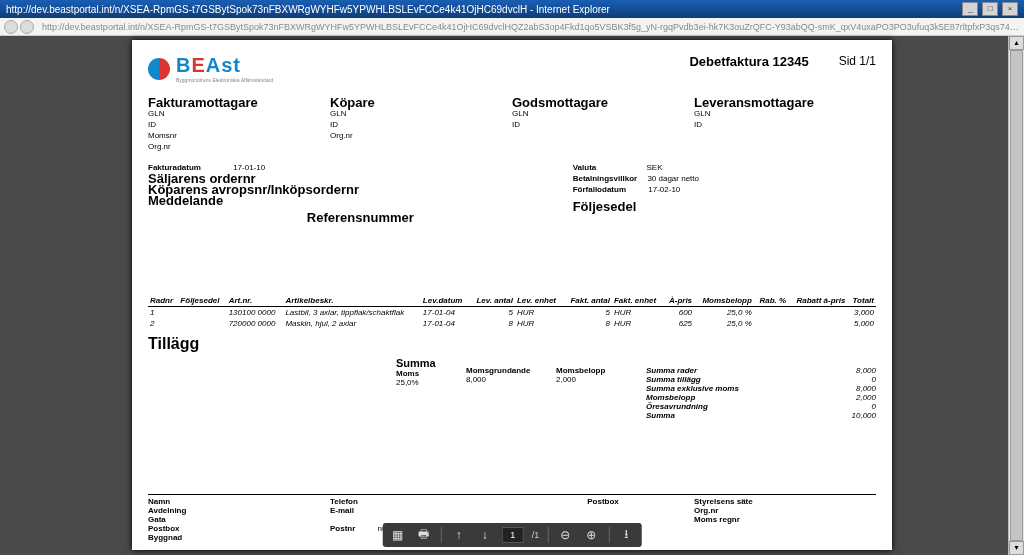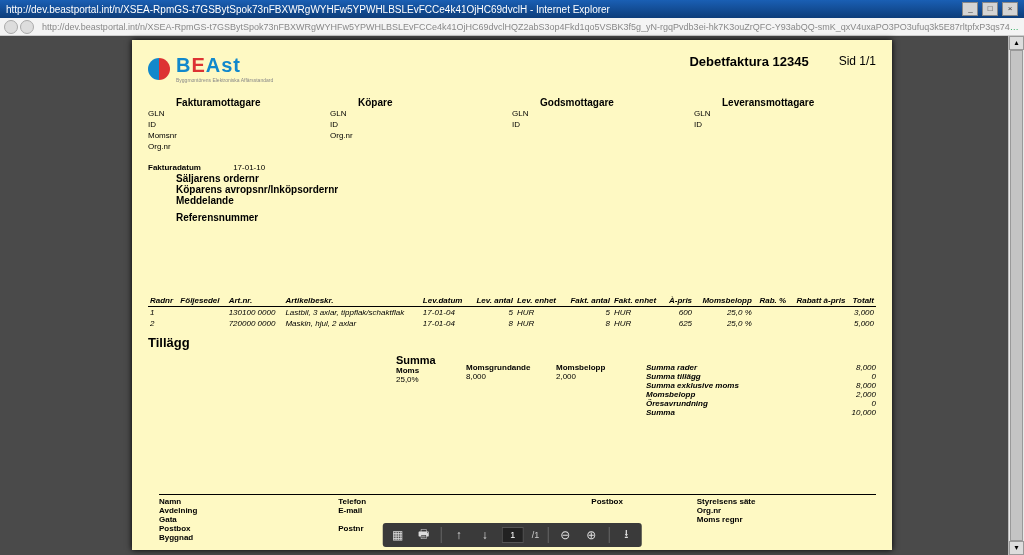--- a/index.html
+++ b/index.html
@@ -4,45 +4,45 @@
   <style>
     * { box-sizing: border-box; margin: 0; padding: 0; }
     body { font-family: Arial, sans-serif; font-size: 9px; background: #4a4a4a; overflow: hidden; }
     .titlebar { background: linear-gradient(#1a5fb4, #0d3d7a); color: #fff; height: 18px; font-size: 10px; padding: 2px 6px; display: flex; justify-content: space-between; align-items: center; }
     .titlebar .controls span { display:inline-block; width:16px; height:14px; background:#d4d4d4; border:1px solid #888; margin-left:1px; text-align:center; line-height:12px; color:#333; font-size:8px;}
     .addressbar { background: #f4f4f4; height: 18px; border-bottom: 1px solid #ccc; display:flex; align-items:center; padding:0 4px; font-size:9px; color:#555; }
     .addressbar .navicon { width:14px; height:14px; border-radius:50%; background:#ddd; border:1px solid #aaa; margin-right:2px; }
     .url { flex:1; overflow:hidden; white-space:nowrap; text-overflow:ellipsis; color:#2a5; margin-left:6px; }
     .url .path { color:#888; }
     .viewer { position:absolute; top:36px; left:0; right:0; bottom:0; background:#4a4a4a; display:flex; justify-content:center; }
-    .page { background:#fef9c3; width:760px; height:510px; margin-top:4px; box-shadow:0 0 6px #000; padding:14px 16px 8px 16px; position:relative; color:#000; }
+    .page { background:#ffffff; width:760px; height:510px; margin-top:4px; box-shadow:0 0 6px #000; padding:14px 16px 8px 16px; position:relative; color:#000; }
     .scrollbar { position:absolute; right:0; top:36px; bottom:0; width:16px; background:#e8e8e8; border-left:1px solid #bbb; }
     .scrollbar .thumb { background:#c4c4c4; border:1px solid #999; position:absolute; top:14px; bottom:14px; left:1px; right:1px; }
     .scrollbar .arr { height:14px; background:#ddd; border:1px solid #999; font-size:8px; text-align:center; line-height:12px; }
     .logo { display:flex; align-items:center; gap:6px; }
     .logo .mark { width:22px; height:22px; border-radius:50%; background:conic-gradient(#d33 0 180deg,#18c 180deg 360deg); }
     .logo .text { font-size:20px; font-weight:bold; color:#18c; letter-spacing:1px; }
     .logo .text .e { color:#d33; }
     .logo .sub { font-size:5px; color:#888; }
     .docnum { font-size:13px; font-weight:bold; }
     .section { display:flex; margin-top:14px; font-size:8px; }
     .col { flex:1; }
-    .col .h { font-weight:bold; font-size:10px;margin-left:28px; }
+    .col .h { font-weight:bold; font-size:13px; }
     .col div { line-height:11px; }
     table.lines { width:100%; border-collapse:collapse; margin-top:72px; font-size:8px;font-style:italic; }
     table.lines th { text-align:left; font-weight:bold; border-bottom:1px solid #000; padding:1px 2px; }
     table.lines th.r, table.lines td.r { text-align:right; }
     table.lines td { padding:1px 2px; vertical-align:top; }
-    .tillagg { font-size:13px; font-weight:bold; margin-top:6px; }
+    .tillagg { font-size:16px; font-weight:bold; margin-top:6px; }
     .summa-block { display:flex; margin-top:4px; font-size:8px; }
     .summa-block .sp { flex:1; }
     .summa-block .h { font-weight:bold; }
     .summa-totals { width:230px;font-style:italic; }
     .summa-totals .row { display:flex; justify-content:space-between; }
-    .footer { position:absolute; bottom:8px; left:27px; right:16px; font-size:8px; border-top:1px solid #000; padding-top:2px; display:flex; }
+    .footer { position:absolute; bottom:8px; left:16px; right:16px; font-size:8px; border-top:1px solid #000; padding-top:2px; display:flex; }
     .footer .fc { flex:1; }
     .footer .h { font-weight:bold; }
     .pdfbar { position:absolute; bottom:8px; left:50%; transform:translateX(-50%); background:#3a3a3a; border-radius:3px; padding:3px 6px; display:flex; align-items:center; gap:8px; z-index:5; }
     .pdfbar .btn { width:18px; height:18px; color:#ddd; display:flex; align-items:center; justify-content:center; font-size:12px; cursor:pointer; }
     .pdfbar .pg { background:#222; color:#fff; width:22px; height:16px; text-align:center; font-size:9px; border:1px solid #555; }
     .pdfbar .tot { color:#ccc; font-size:9px; }
     .pdfbar .sep { width:1px; height:16px; background:#666; }
   </style>
 </head>
 <body>
@@ -103,21 +103,27 @@
         <div>ID</div>
       </div>
     </div>
 
     <div class="section" style="margin-top:10px;">
       <div class="col" style="flex:1.4;">
         <div><b>Fakturadatum</b> <span style="margin-left:30px;">17-01-10</span></div>
         <div class="h">Säljarens ordernr</div>
         <div class="h">Köparens avropsnr/Inköpsordernr</div>
         <div class="h">Meddelande</div>
-        <div class="h" style="margin-top:6px;">Referensnummer</div>
+        <div class="h" style="margin-top:6px;text-align:center;">Referensnummer</div>
+      </div>
+      <div class="col">
+        <div><b>Valuta</b> <span style="margin-left:48px;">SEK</span></div>
+        <div><b>Betalningsvillkor</b> <span style="margin-left:8px;">30 dagar netto</span></div>
+        <div><b>Förfallodatum</b> <span style="margin-left:20px;">17-02-10</span></div>
+        <div class="h" style="margin-top:6px;">Följesedel</div>
       </div>
     </div>
 
     <table class="lines">
       <thead>
           <tr>
         <th>Radnr</th>
         <th>Följesedel</th>
         <th>Art.nr.</th>
         <th>Artikelbeskr.</th>

